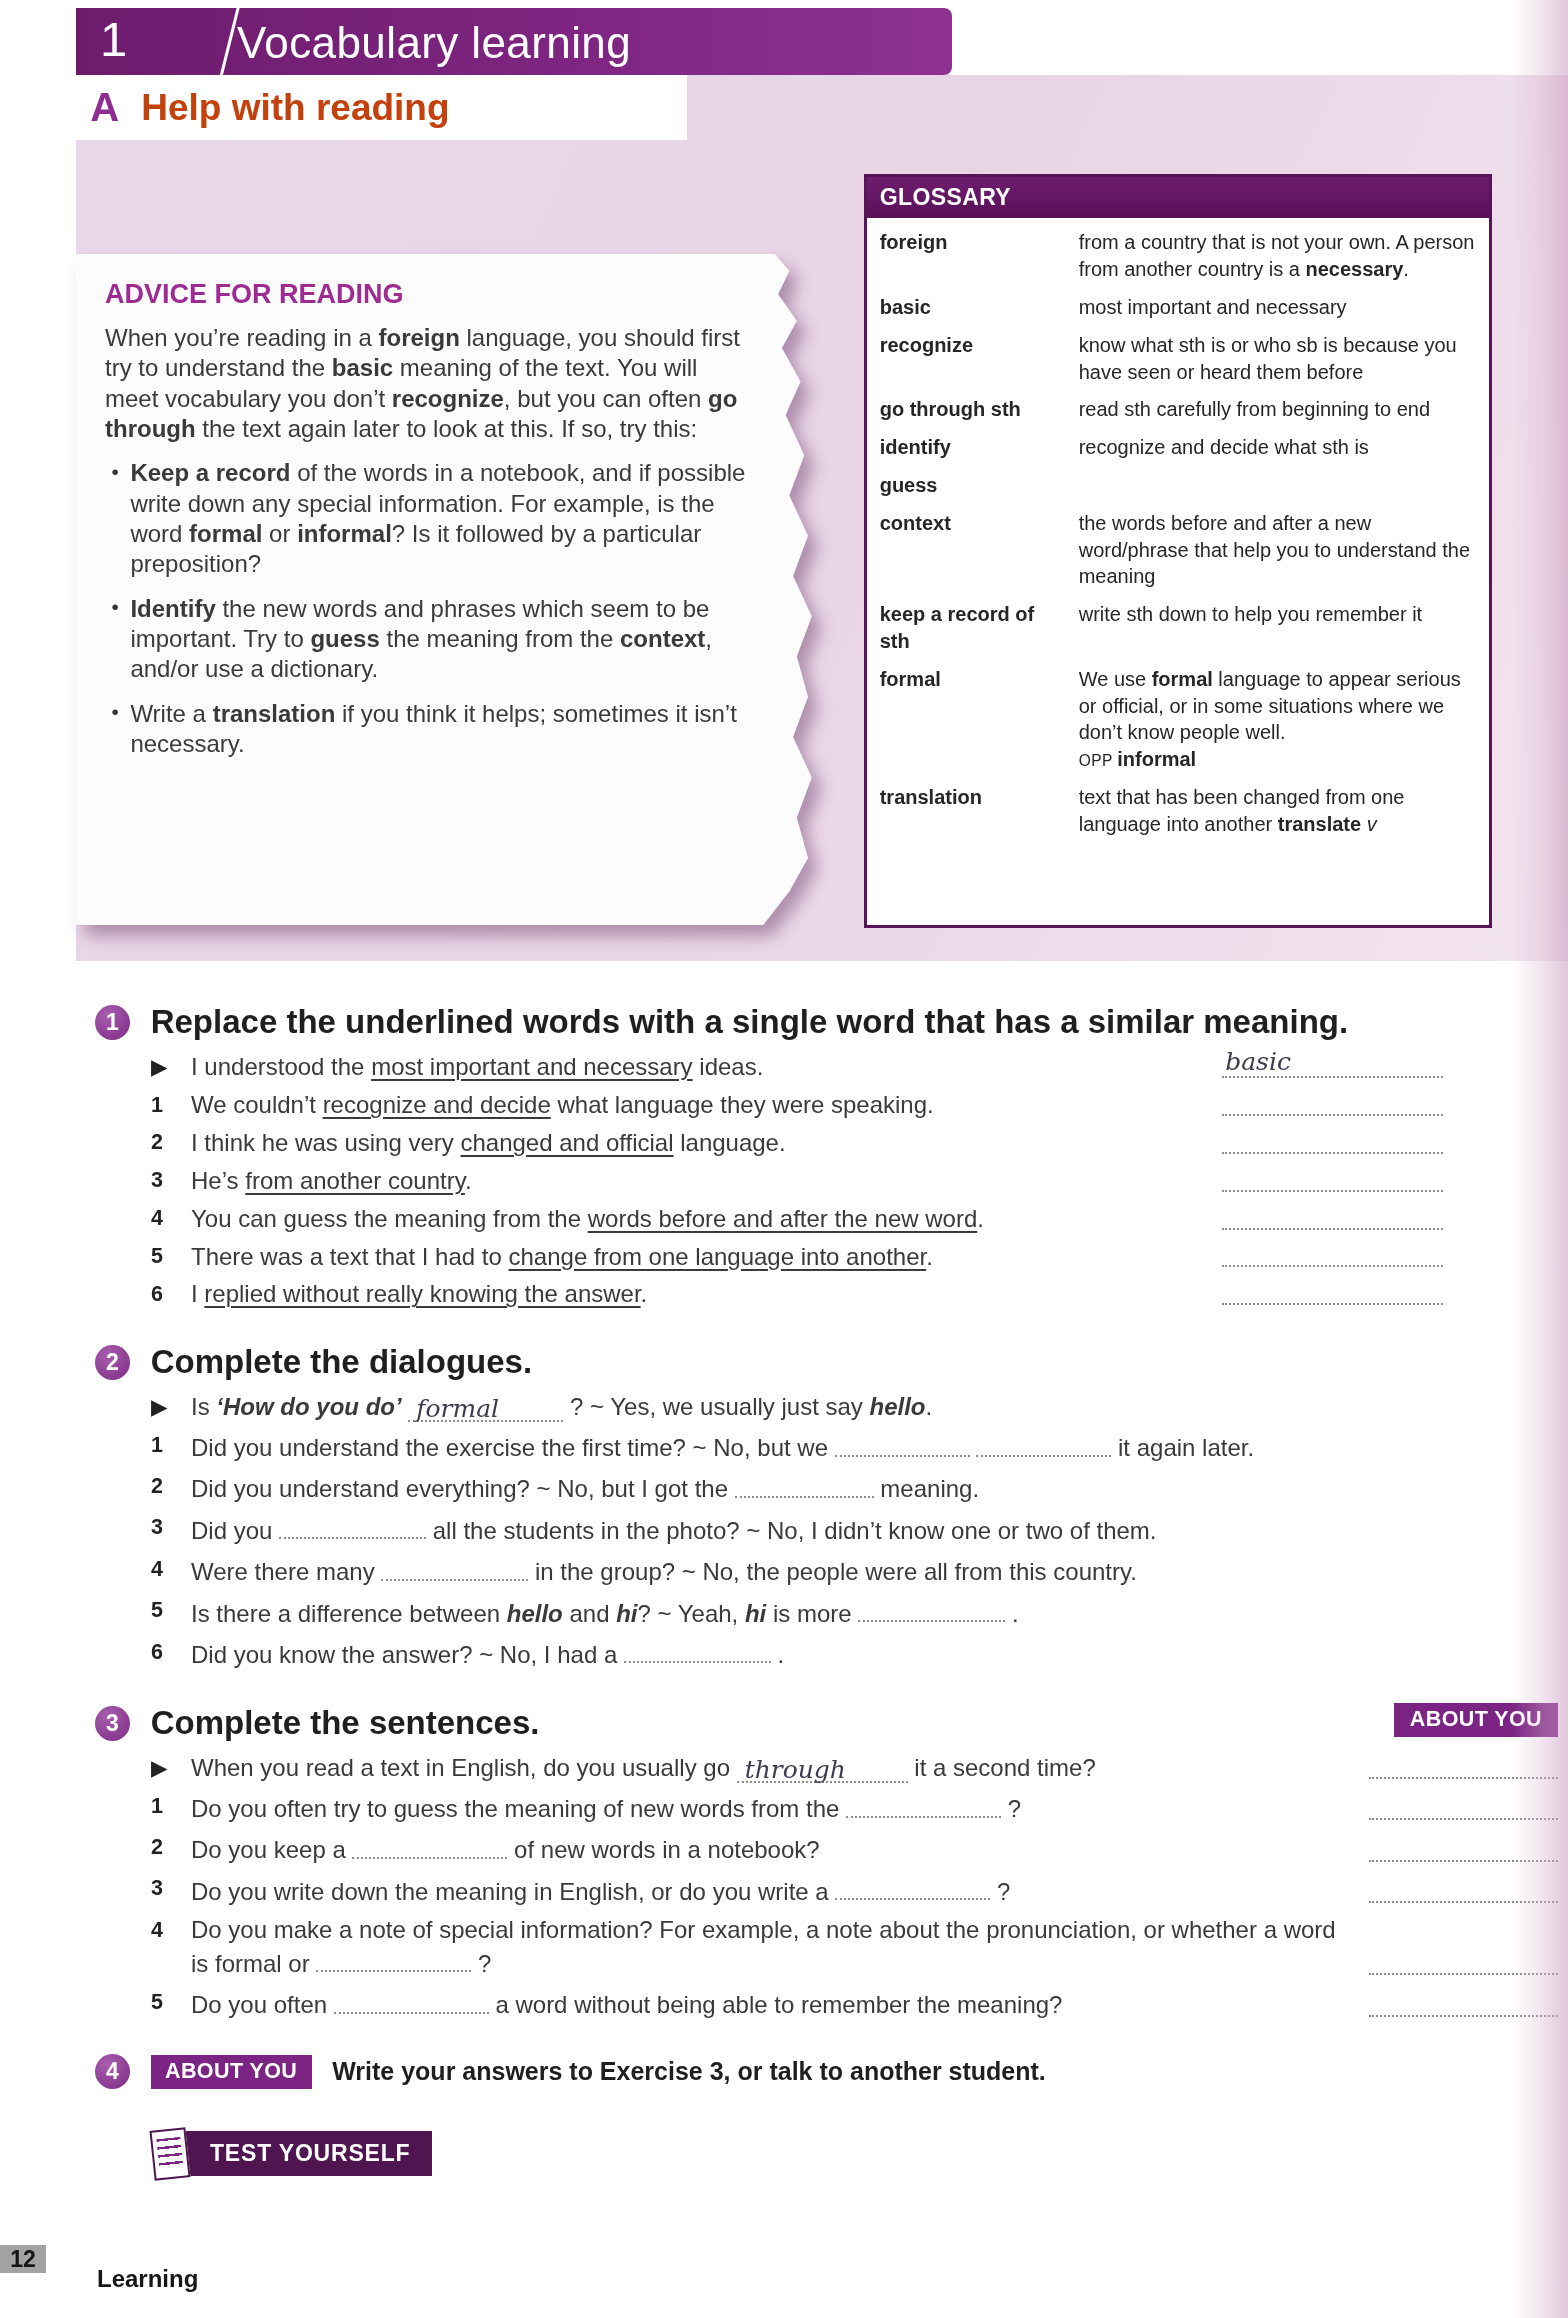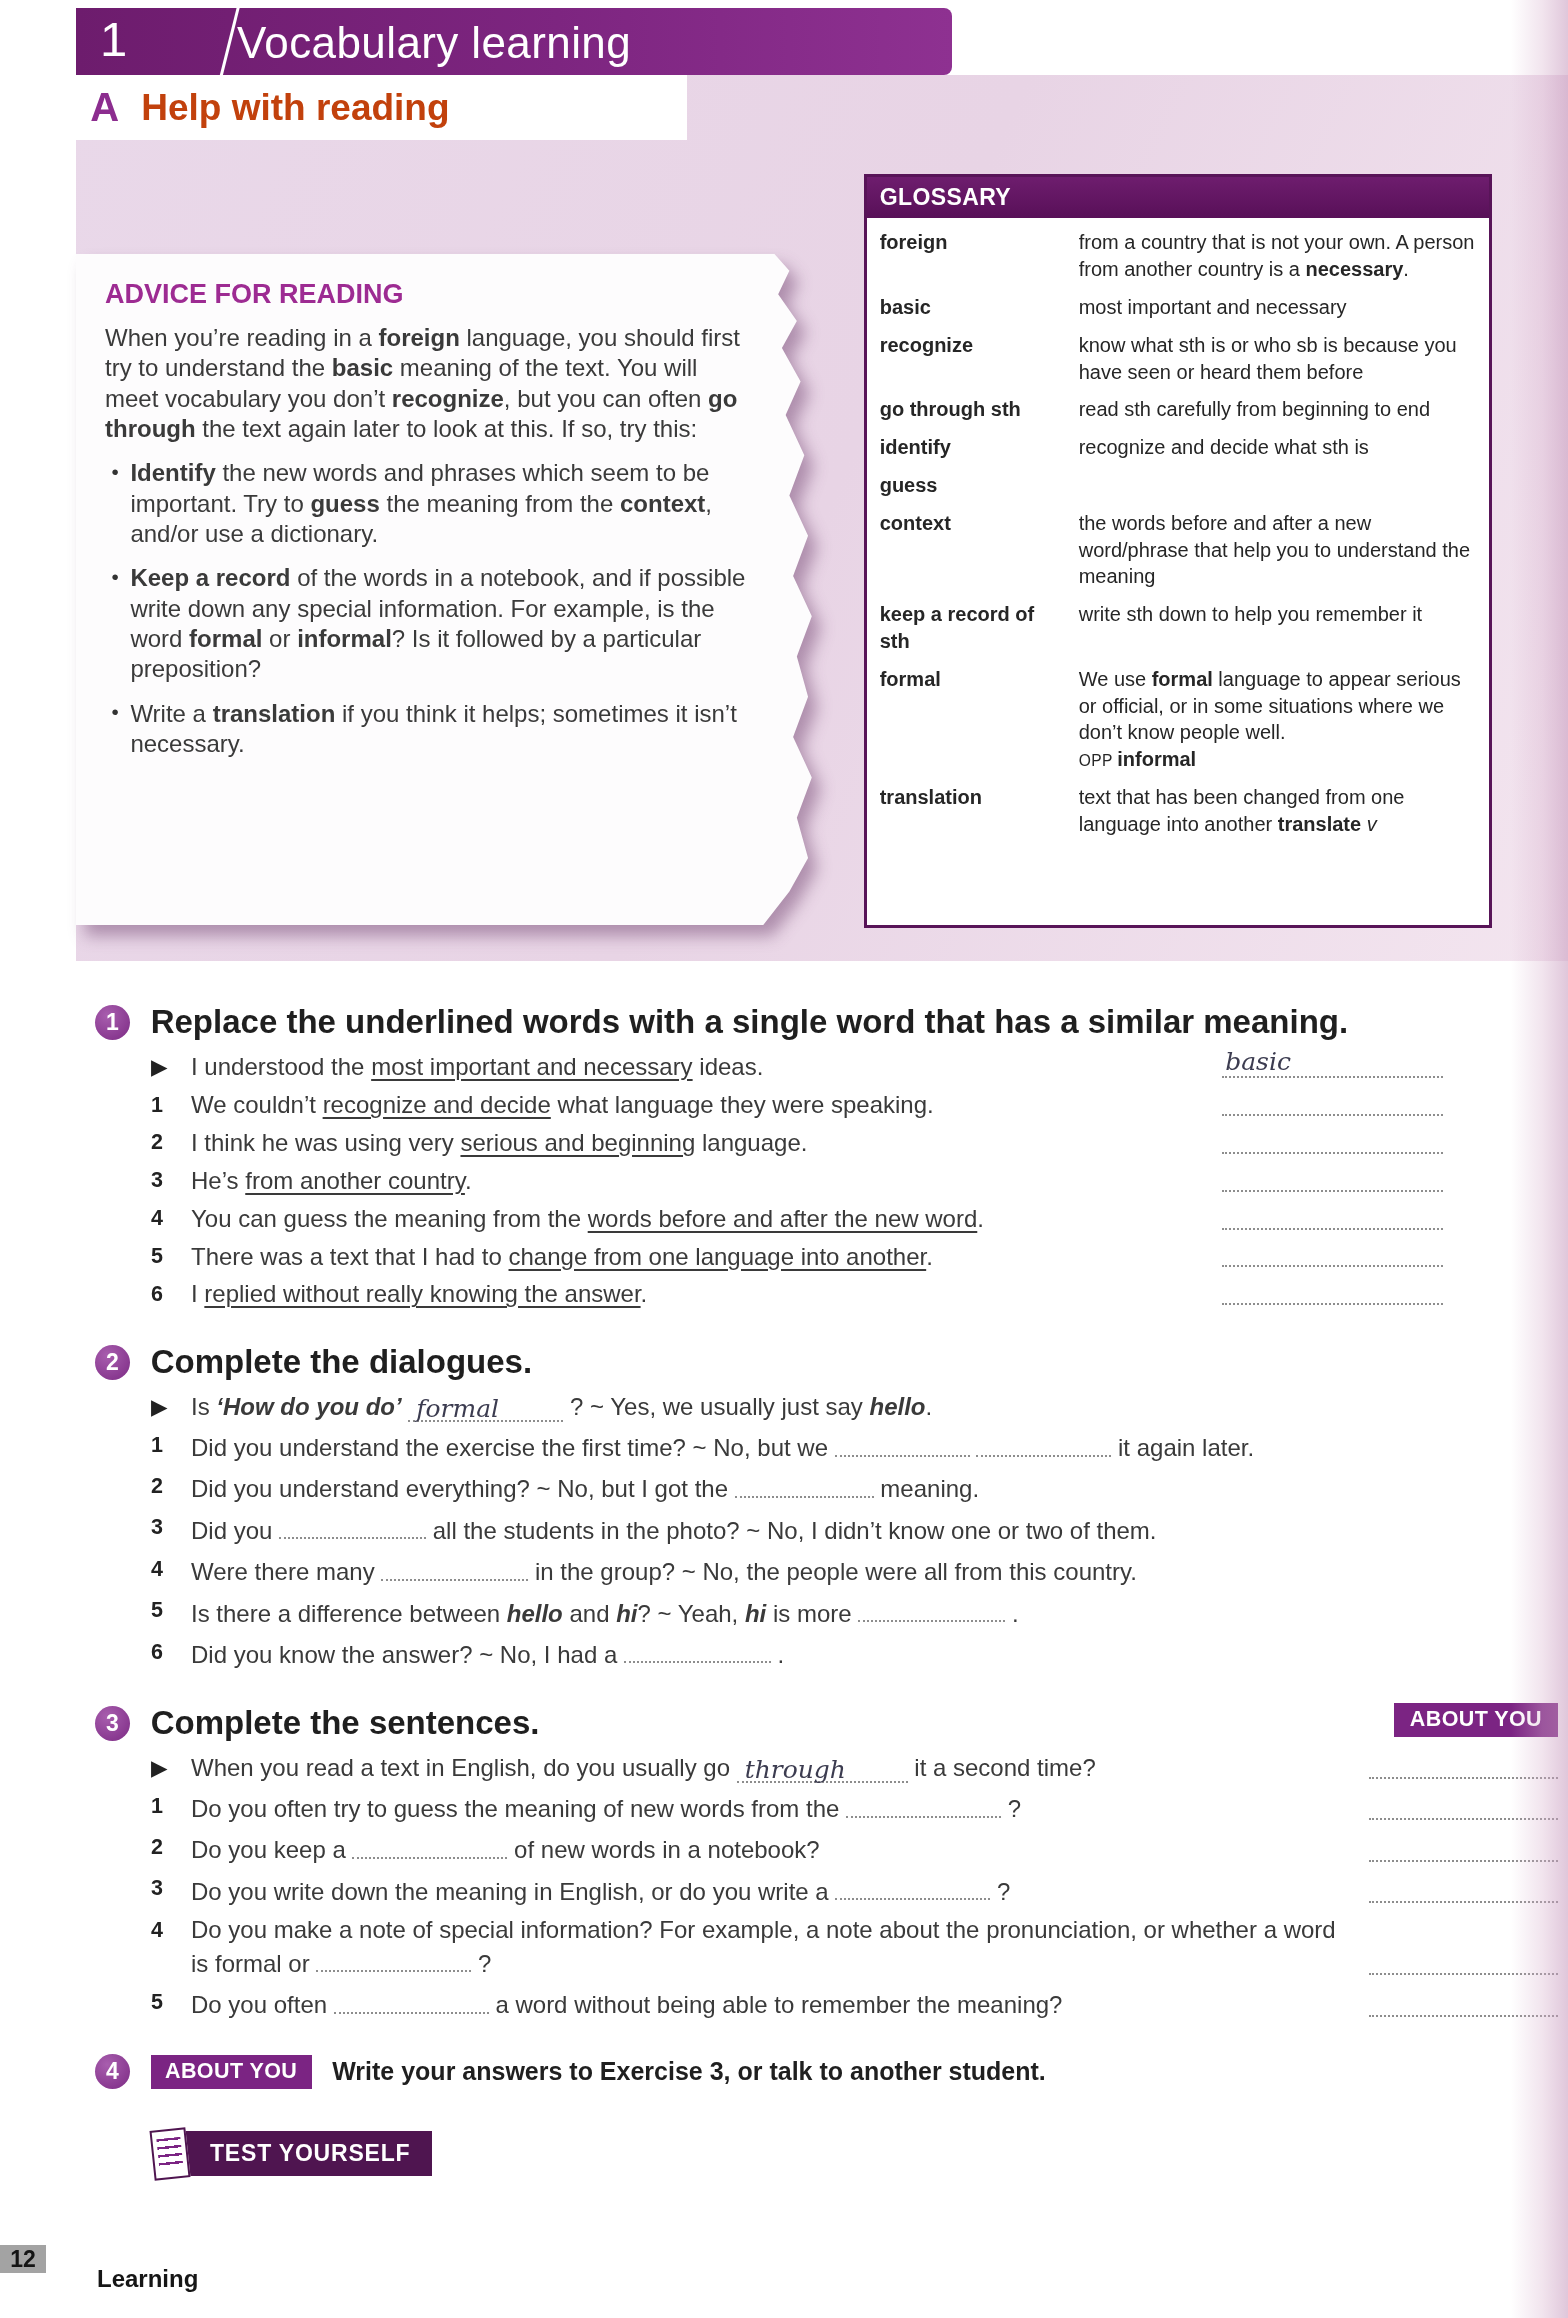--- a/index.html
+++ b/index.html
@@ -121,23 +121,23 @@
     <span class="sec-letter">A</span>
     <span class="sec-title">Help with reading</span>
   </div>
 
   <div class="advice-wrap">
     <div class="advice-box">
       <h2 class="advice-title">ADVICE FOR READING</h2>
       <p class="advice-text">When you’re reading in a <span class="b">foreign</span> language, you should first try to understand the <span class="b">basic</span> meaning of the text. You will meet vocabulary you don’t <span class="b">recognize</span>, but you can often <span class="b">go through</span> the text again later to look at this. If so, try this:</p>
       <ul class="advice-bullets">
 
+          <li><span class="b">Keep a record</span> of the words in a notebook, and if possible write down any special information. For example, is the word <span class="b">formal</span> or <span class="b">informal</span>? Is it followed by a particular preposition?</li>
+
           <li><span class="b">Identify</span> the new words and phrases which seem to be important. Try to <span class="b">guess</span> the meaning from the <span class="b">context</span>, and/or use a dictionary.</li>
-
-          <li><span class="b">Keep a record</span> of the words in a notebook, and if possible write down any special information. For example, is the word <span class="b">formal</span> or <span class="b">informal</span>? Is it followed by a particular preposition?</li>
 
           <li>Write a <span class="b">translation</span> if you think it helps; sometimes it isn’t necessary.</li>
         </ul>
     </div>
   </div>
 
   <div class="glossary">
     <div class="gl-head">GLOSSARY</div>
     <div class="gl-body">
 
@@ -212,21 +212,21 @@
           <div class="ex-row">
             <span class="item-num">1</span>
             <span class="item-text">We couldn’t <span class="u">recognize and decide</span> what language they were speaking.</span>
             <span class="ansline">
               <span class="hw"></span>
             </span>
           </div>
 
           <div class="ex-row">
             <span class="item-num">2</span>
-            <span class="item-text">I think he was using very <span class="u">serious and beginning</span> language.</span>
+            <span class="item-text">I think he was using very <span class="u">changed and official</span> language.</span>
             <span class="ansline">
               <span class="hw"></span>
             </span>
           </div>
 
           <div class="ex-row">
             <span class="item-num">3</span>
             <span class="item-text">He’s <span class="u">from another country</span>.</span>
             <span class="ansline">
               <span class="hw"></span>

